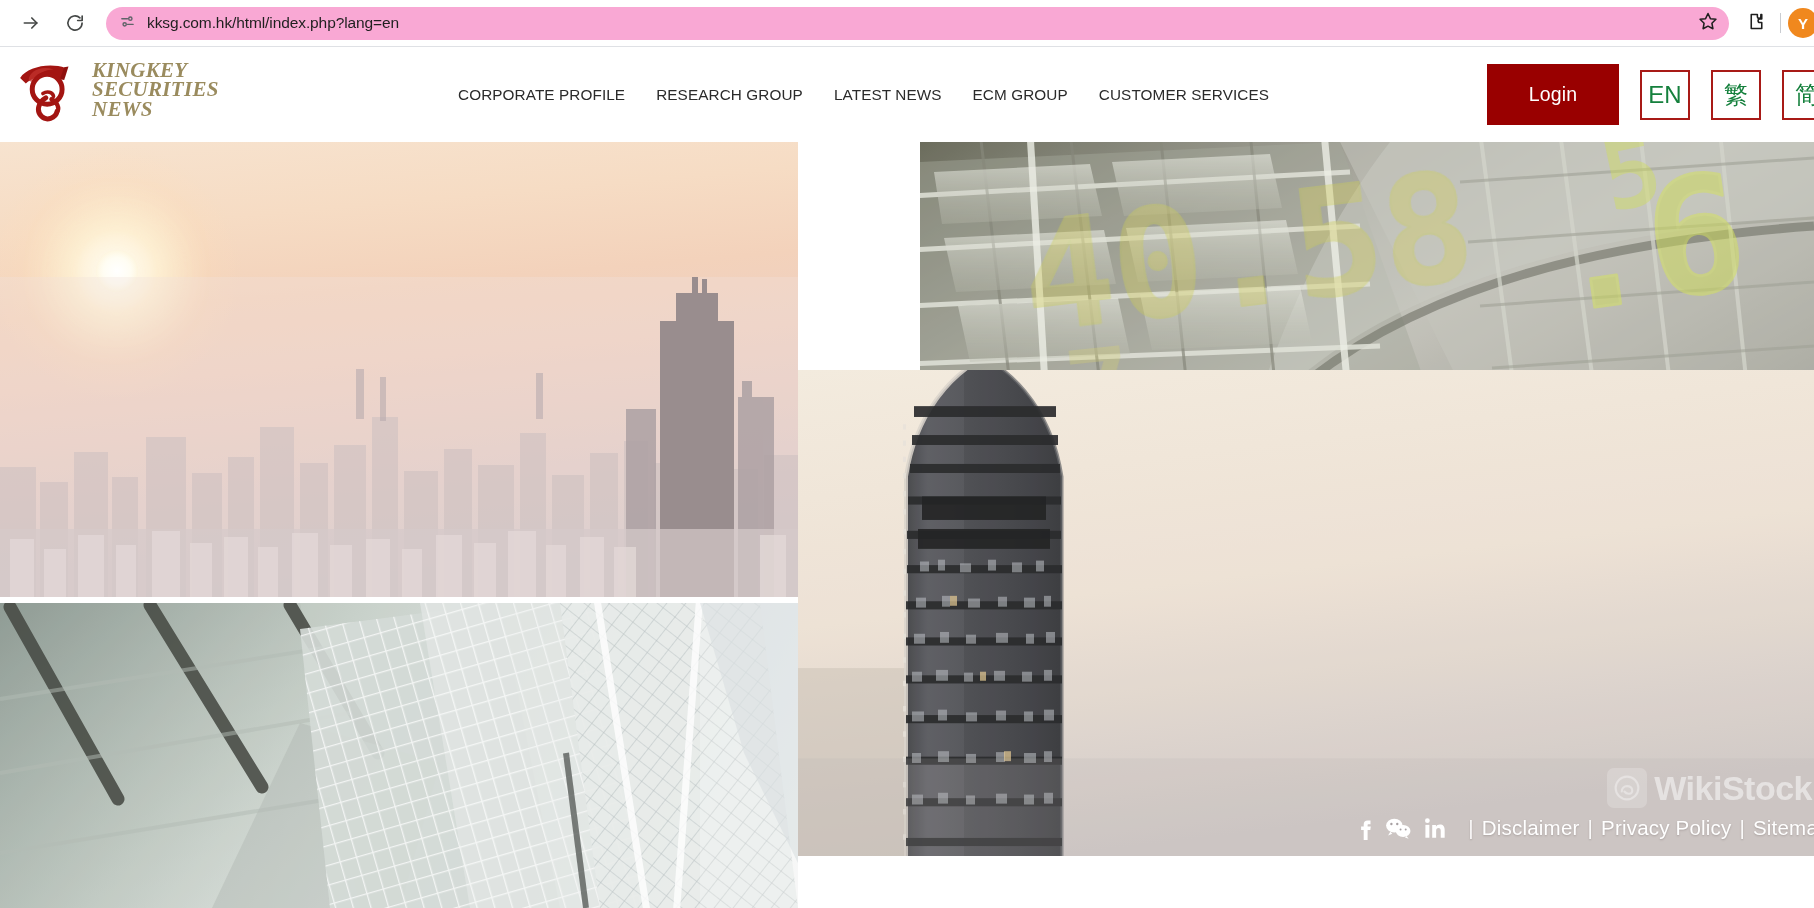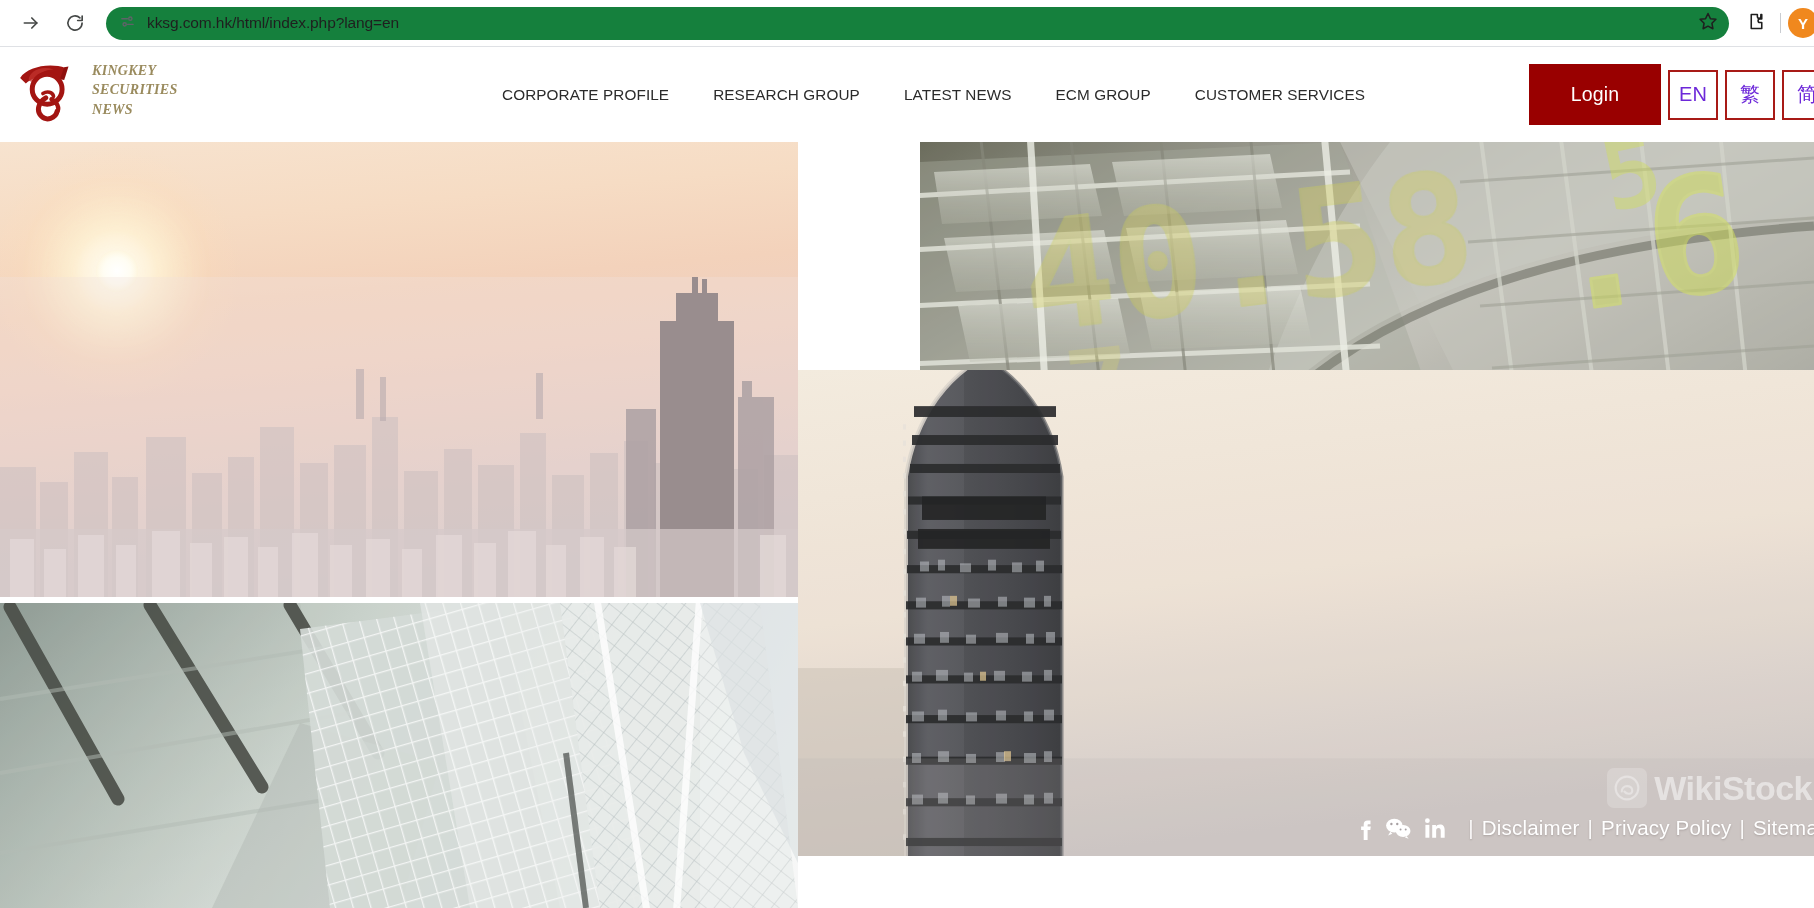--- a/index.html
+++ b/index.html
@@ -21,21 +21,21 @@
   .nav-btn {
     width:34px; height:34px; margin-left:10px;
     display:flex; align-items:center; justify-content:center;
     border-radius:50%; color:#444746; flex:none;
   }
   .nav-btn.first { margin-left:14px; }
   .nav-btn svg { display:block; }
 
   .omnibox {
     flex:1; height:33px; margin:0 10px 0 14px;
-    background:#15803d; border-radius:17px;
+    background:#f9a8d4; border-radius:17px;
     display:flex; align-items:center;
     padding:0 6px 0 8px;
     position:relative;
   }
   .site-info {
     width:26px; height:26px; flex:none;
     display:flex; align-items:center; justify-content:center;
     border-radius:50%;
   }
   .url-text {
@@ -63,28 +63,28 @@
   }
   .logo-wrap {
     position:absolute; left:14px; top:11px;
     display:flex; align-items:center;
   }
   .logo-mark { width:72px; height:64px; flex:none; }
   .logo-text {
     margin-left:6px;
     font-family:"Liberation Serif", serif;
     font-style:italic; font-weight:bold;
-    font-size:14px; line-height:19.5px;
+    font-size:21px; line-height:19.5px;
     color:#9a8b5e; letter-spacing:0.3px;
     white-space:nowrap;
   }
 
   .main-nav {
-    position:absolute; left:502px; top:0; height:95px;
-    display:flex; align-items:center; gap:13px;
+    position:absolute; left:458px; top:0; height:95px;
+    display:flex; align-items:center; gap:0;
   }
   .nav-item {
     font-size:15.3px; color:#2b2b2b;
     letter-spacing:0.1px; white-space:nowrap;
     padding:0 0; margin-right:31px;
     font-family:"Liberation Sans", sans-serif;
   }
   .nav-item:last-child { margin-right:0; }
 
   .header-right {
@@ -92,23 +92,23 @@
     display:flex; align-items:center;
   }
   .login-btn {
     width:132px; height:61px;
     background:#990000; color:#ffffff;
     display:flex; align-items:center; justify-content:center;
     font-size:19.5px; letter-spacing:0.2px;
     flex:none;
   }
   .lang-btn {
-    width:50px; height:50px; margin-left:7px;
+    width:50px; height:50px; margin-left:21px;
     border:2px solid #a81a17; background:#ffffff;
-    color:#6d28d9; font-size:20px;
+    color:#15803d; font-size:24px;
     display:flex; align-items:center; justify-content:center;
     flex:none;
   }
   .lang-btn.cut { margin-right:-18px; }
 
   
   .hero {
     position:absolute; left:0; top:142px; width:1814px; height:766px;
     background:#ffffff; overflow:hidden;
   }

